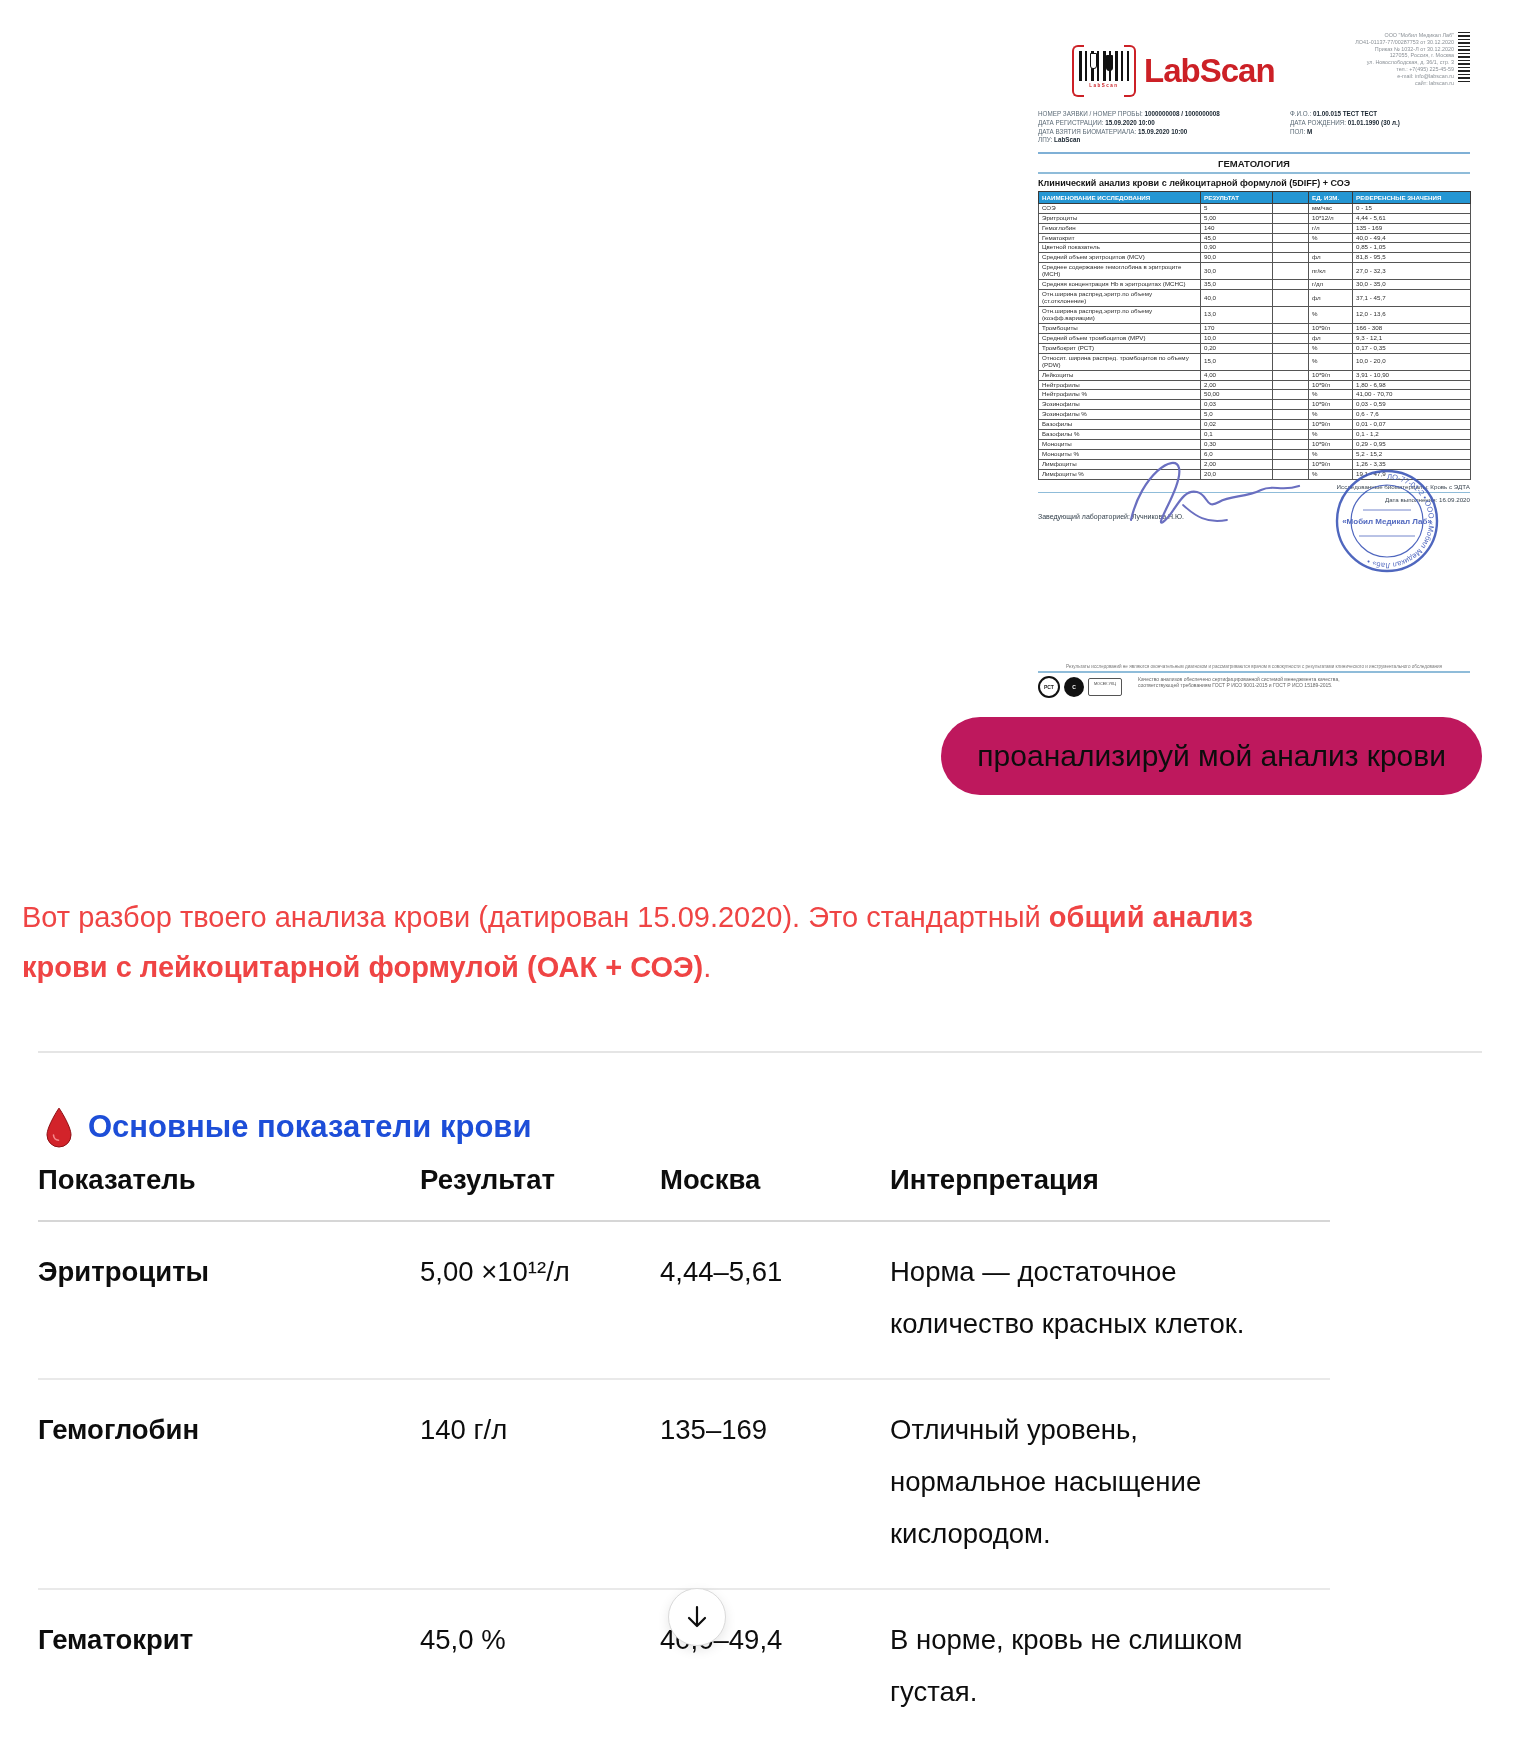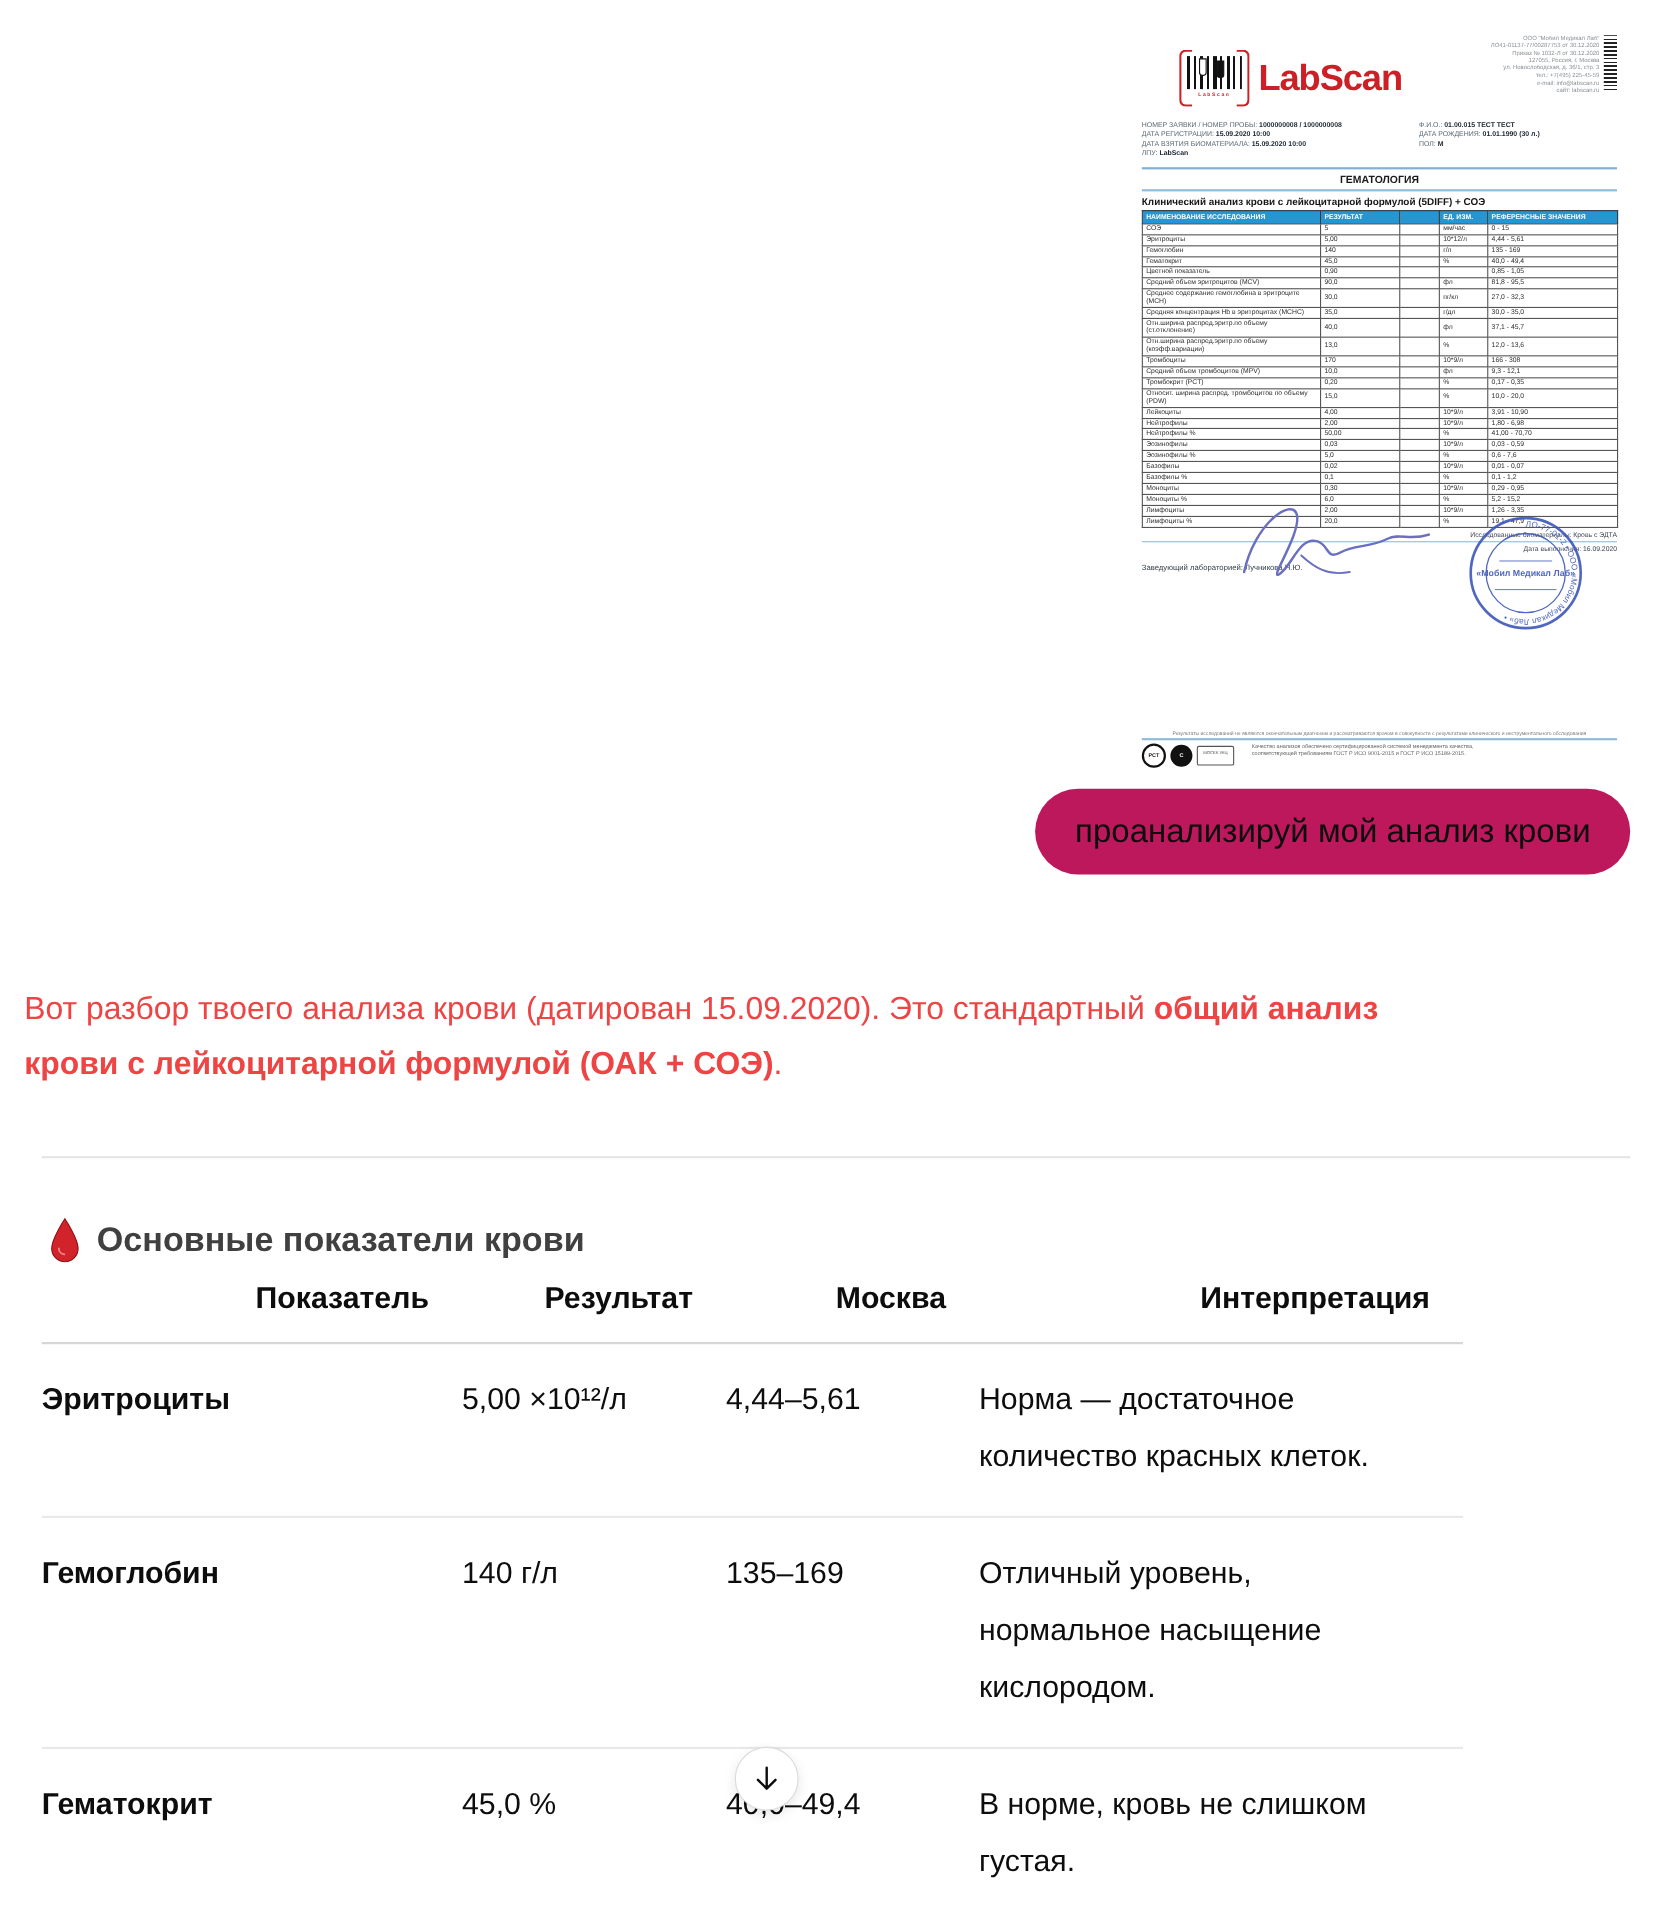--- a/index.html
+++ b/index.html
@@ -44,23 +44,23 @@
   .c2 { width:20px; height:20px; background:#111; border-radius:50%; color:#fff; font-size:5px; font-weight:bold; text-align:center; line-height:20px; }
   .c3 { width:34px; height:18px; border:1px solid #555; border-radius:2px; font-size:3.8px; text-align:center; line-height:1.1; padding-top:3px; color:#444; }
   .r-quality { font-size:5px; line-height:6.5px; color:#666; width:235px; margin-left:16px; }
   .r-page { position:absolute; right:4px; top:60px; font-size:6px; color:#555; }
 
   
   .bubble { position:absolute; right:38px; top:717px; height:78px; line-height:78px; padding:0 36px; background:#be185d; border-radius:40px; font-size:30px; color:#0d0d0d; }
   .intro { position:absolute; left:22px; top:892px; width:1250px; font-size:29px; line-height:50px; color:#ef4444; }
   .hr { position:absolute; left:38px; top:1051px; width:1444px; height:1.5px; background:#e5e5e5; }
   .sect { position:absolute; left:44px; top:1106px; display:flex; align-items:center; gap:14px; }
-  .sect-title { font-size:31px; font-weight:bold; color:#404040; }
+  .sect-title { font-size:31px; font-weight:bold; color:#1d4ed8; }
   table.c-table { position:absolute; left:38px; top:1160px; width:1292px; border-collapse:collapse; table-layout:fixed; }
-  table.c-table th { font-size:27.5px; font-weight:bold; color:#0d0d0d; text-align:right; line-height:40px; padding:0 30px 20px 0; border-bottom:2px solid #d6d6d6; }
+  table.c-table th { font-size:27.5px; font-weight:bold; color:#0d0d0d; text-align:left; line-height:40px; padding:0 30px 20px 0; border-bottom:2px solid #d6d6d6; }
   table.c-table td { font-size:27.5px; color:#0d0d0d; line-height:52px; vertical-align:top; padding:24px 30px 28px 0; border-bottom:2px solid #e9e9e9; }
   table.c-table td.b { font-weight:bold; }
   .scrollbtn { position:absolute; left:668px; top:1588px; width:58px; height:58px; border-radius:50%; background:#fff; border:1px solid #dadada; box-shadow:0 4px 12px rgba(0,0,0,.1); display:flex; align-items:center; justify-content:center; cursor:pointer; }
   .scrollbtn svg { display:block; }
 </style>
 </head>
 <body>
 
 <div class="page">
 

